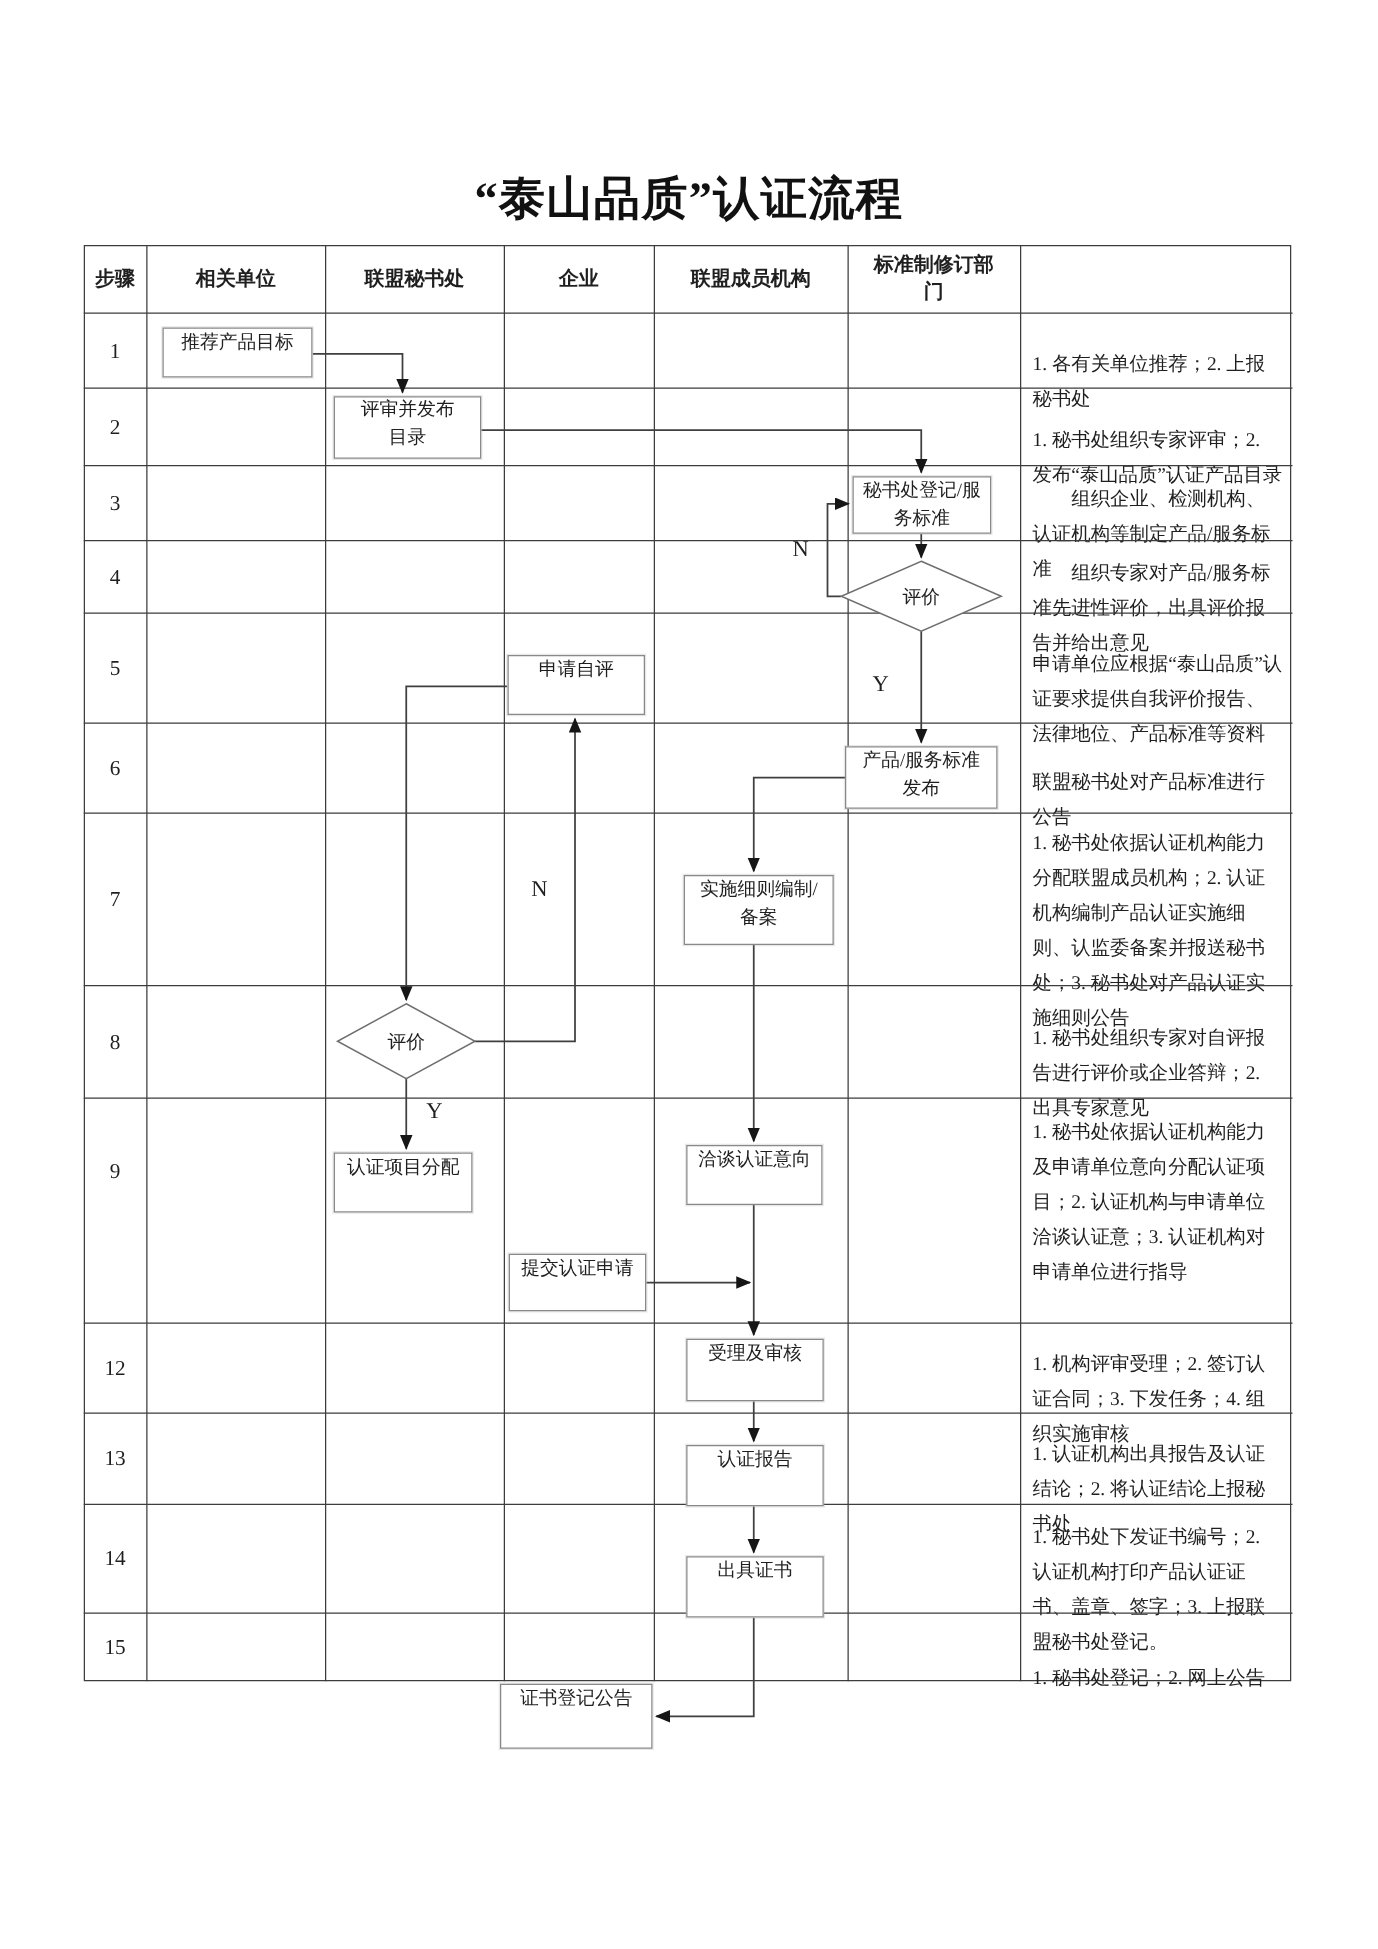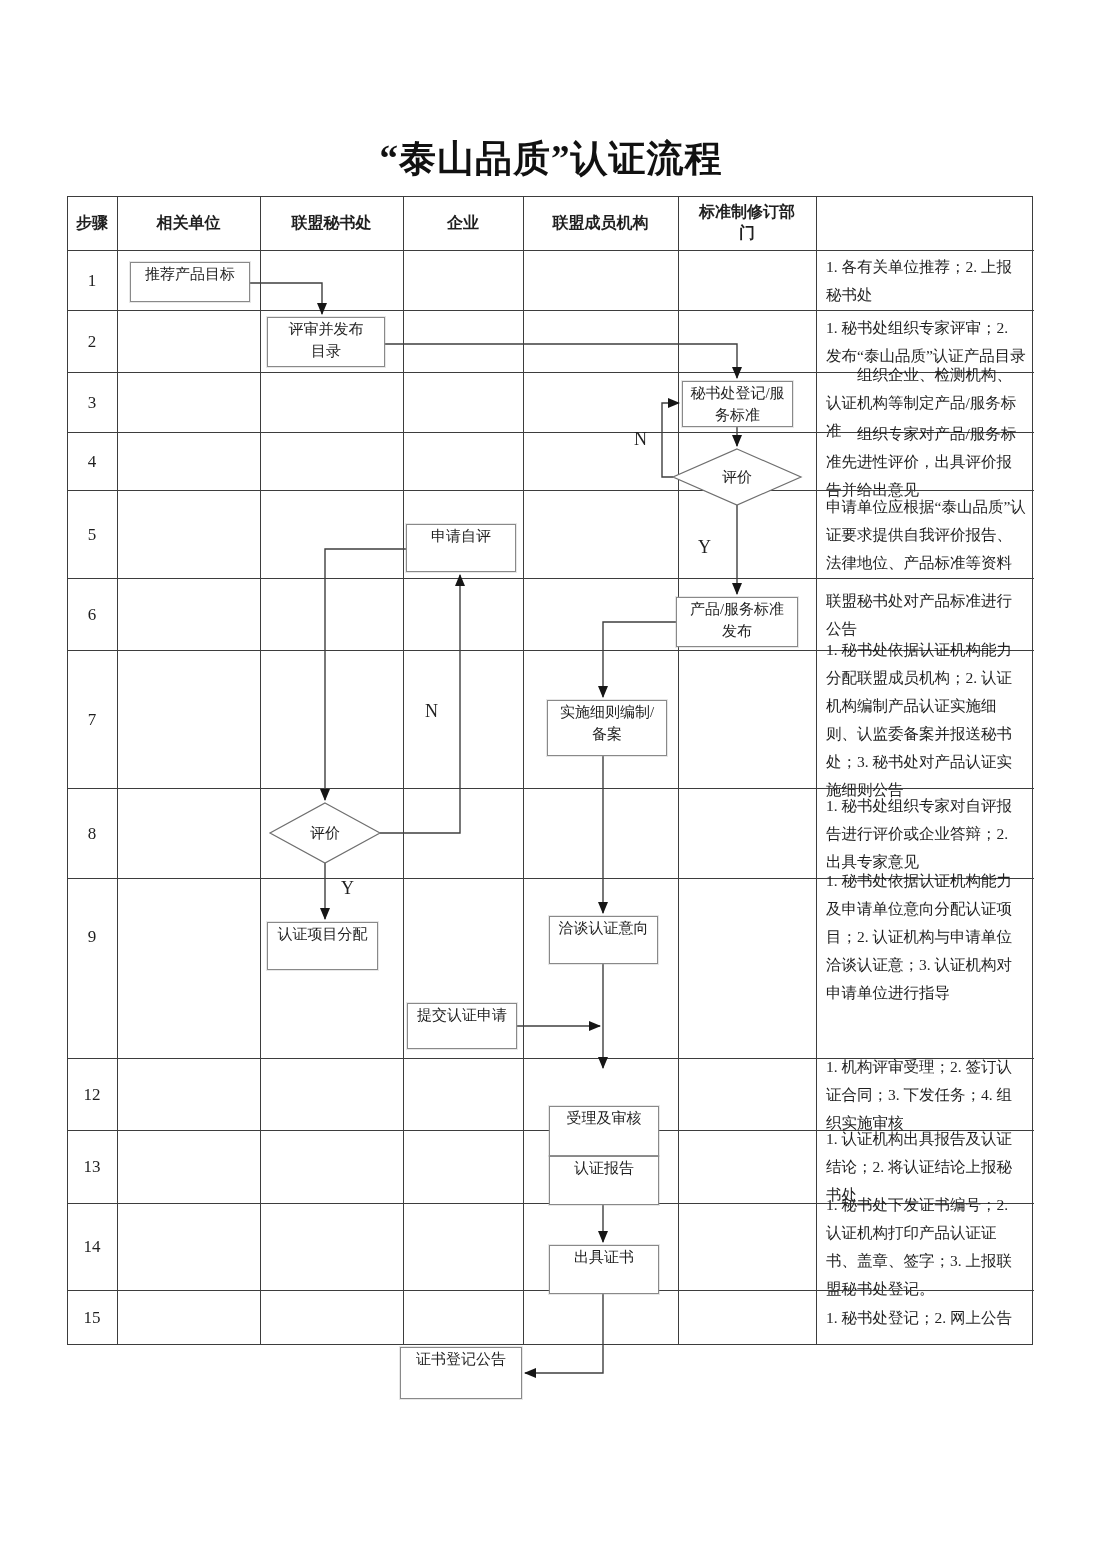--- a/index.html
+++ b/index.html
@@ -13,28 +13,28 @@
   }
   
   .tframe{position:absolute;left:67px;top:196px;width:966px;height:1149px;
     border:1.6px solid #3d3d3d;box-sizing:border-box;}
   .vline{position:absolute;top:196px;height:1149px;width:1px;background:#3d3d3d;}
   .trow{position:absolute;left:67px;width:967px;border-top:1px solid #3d3d3d;box-sizing:border-box;}
   .thead-cell{position:absolute;display:flex;align-items:center;justify-content:center;
     font-size:16px;font-weight:700;text-align:center;top:196px;height:54px;}
   .narrow{display:inline-block;width:104px;font-family:Liberation Mono, monospace;}
   .stepnum{position:absolute;left:0;width:50px;height:100%;display:flex;align-items:center;justify-content:center;font-size:17px;}
-  .reqcell{position:absolute;left:749px;width:218px;height:100%;display:flex;align-items:center;box-sizing:border-box;padding:0 8px 0 10px;}
+  .reqcell{position:absolute;left:749px;width:218px;height:100%;display:flex;align-items:center;box-sizing:border-box;padding:0 8px 0 10px;margin-top:25px;}
   .reqcell span{font-size:15.5px;line-height:28px;display:block;width:100%;}
   
   .node{position:absolute;background:#ffffff;border:1px solid #898989;box-sizing:border-box;
     display:flex;align-items:flex-start;justify-content:center;text-align:center;
     font-size:15px;line-height:22px;box-shadow:0 0 0 1px rgba(160,160,160,.25);}
   .node .w100{display:inline-block;width:102px;}
-  .node .w80{display:inline-block;width:82px;}
+  .node .w80{display:inline-block;width:82px;font-family:Liberation Mono, monospace;}
   .dlabel{position:absolute;display:flex;align-items:center;justify-content:center;
     font-size:15px;background:transparent;}
   .branch{position:absolute;font-size:18px;color:#1f1f1f;}
   svg.flow{position:absolute;left:0;top:0;pointer-events:none;}
 </style>
 </head>
 <body>
 
 <div class="page">
 
@@ -196,21 +196,21 @@
     </div>
   <div class="node" style="left:267px;top:922px;width:111px;height:48px">
       <span>认证项目分配</span>
     </div>
   <div class="node" style="left:549px;top:916px;width:109px;height:48px">
       <span>洽谈认证意向</span>
     </div>
   <div class="node" style="left:407px;top:1003px;width:110px;height:46px">
       <span>提交认证申请</span>
     </div>
-  <div class="node" style="left:549px;top:1106px;width:110px;height:50px">
+  <div class="node" style="left:549px;top:1071px;width:110px;height:50px">
       <span>受理及审核</span>
     </div>
   <div class="node" style="left:549px;top:1156px;width:110px;height:49px">
       <span>认证报告</span>
     </div>
   <div class="node" style="left:549px;top:1245px;width:110px;height:49px">
       <span>出具证书</span>
     </div>
   <div class="node" style="left:400px;top:1347px;width:122px;height:52px">
       <span>证书登记公告</span>

